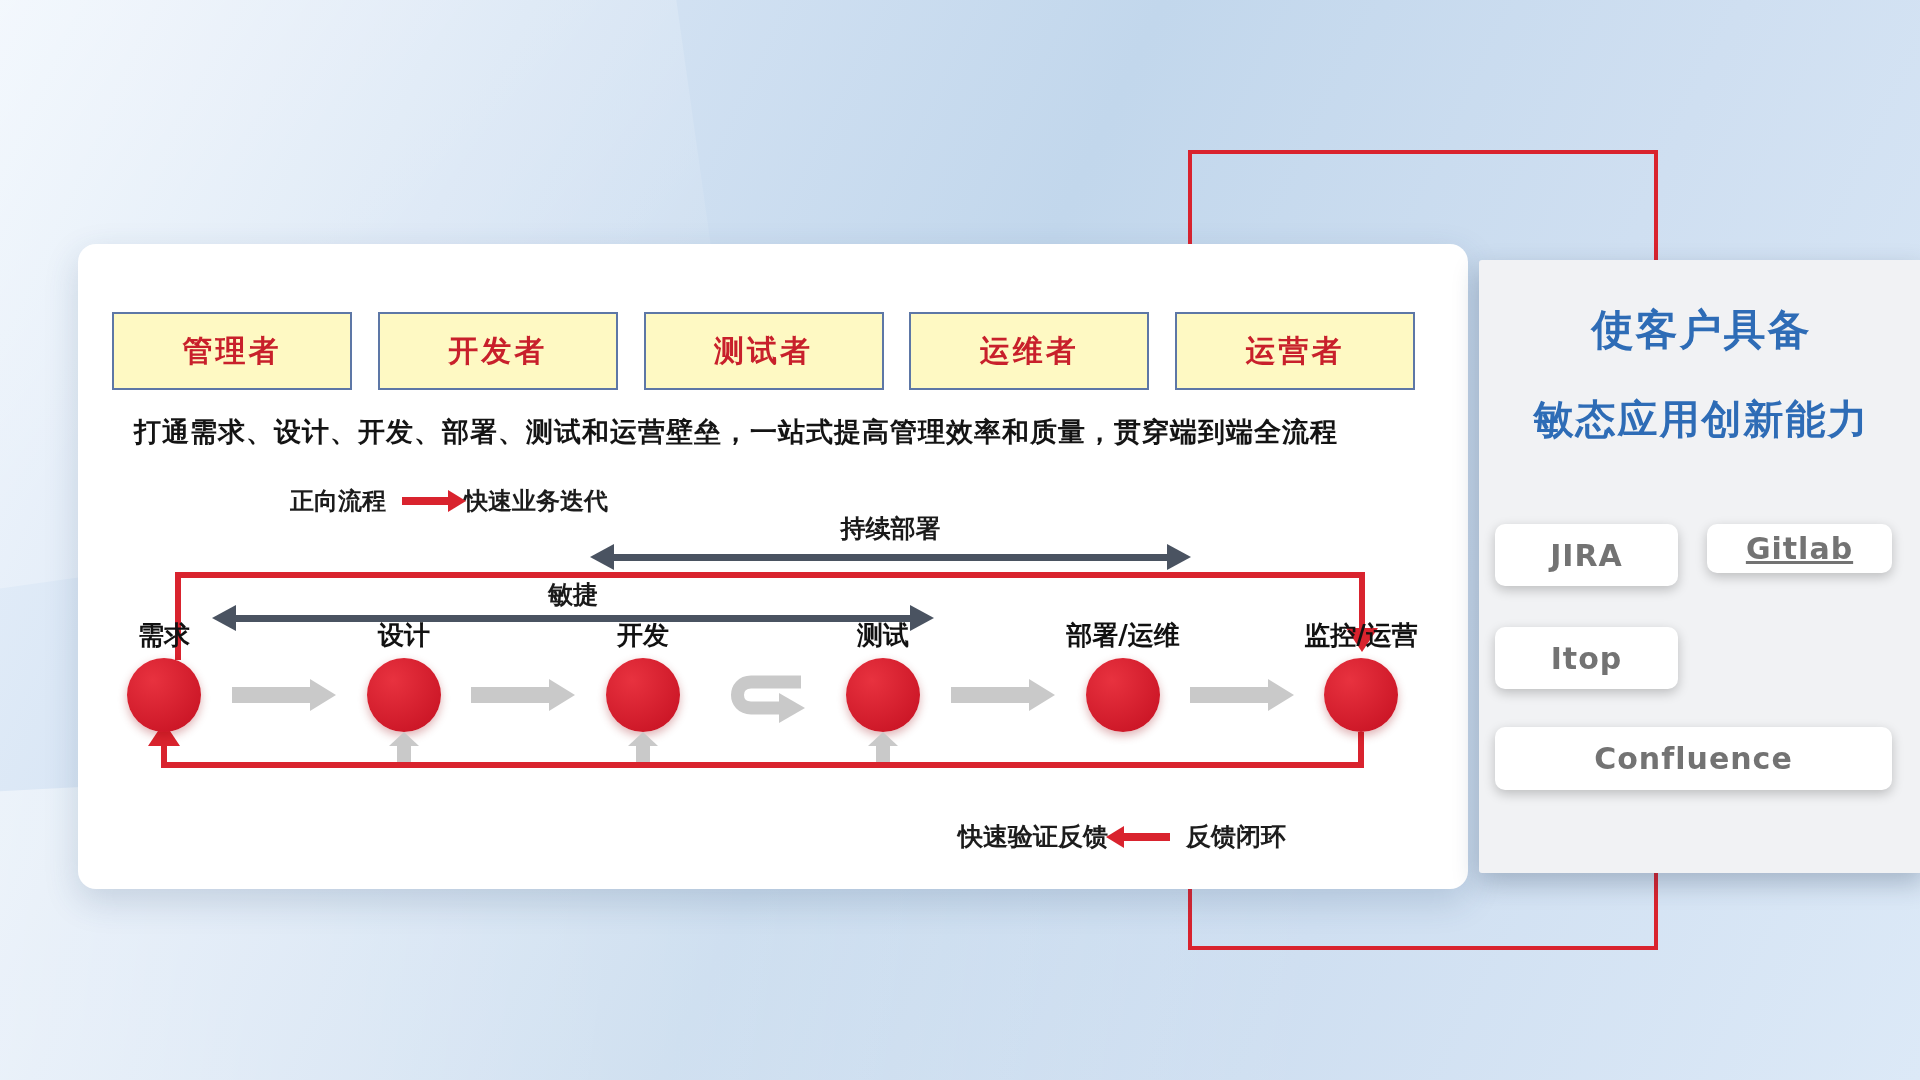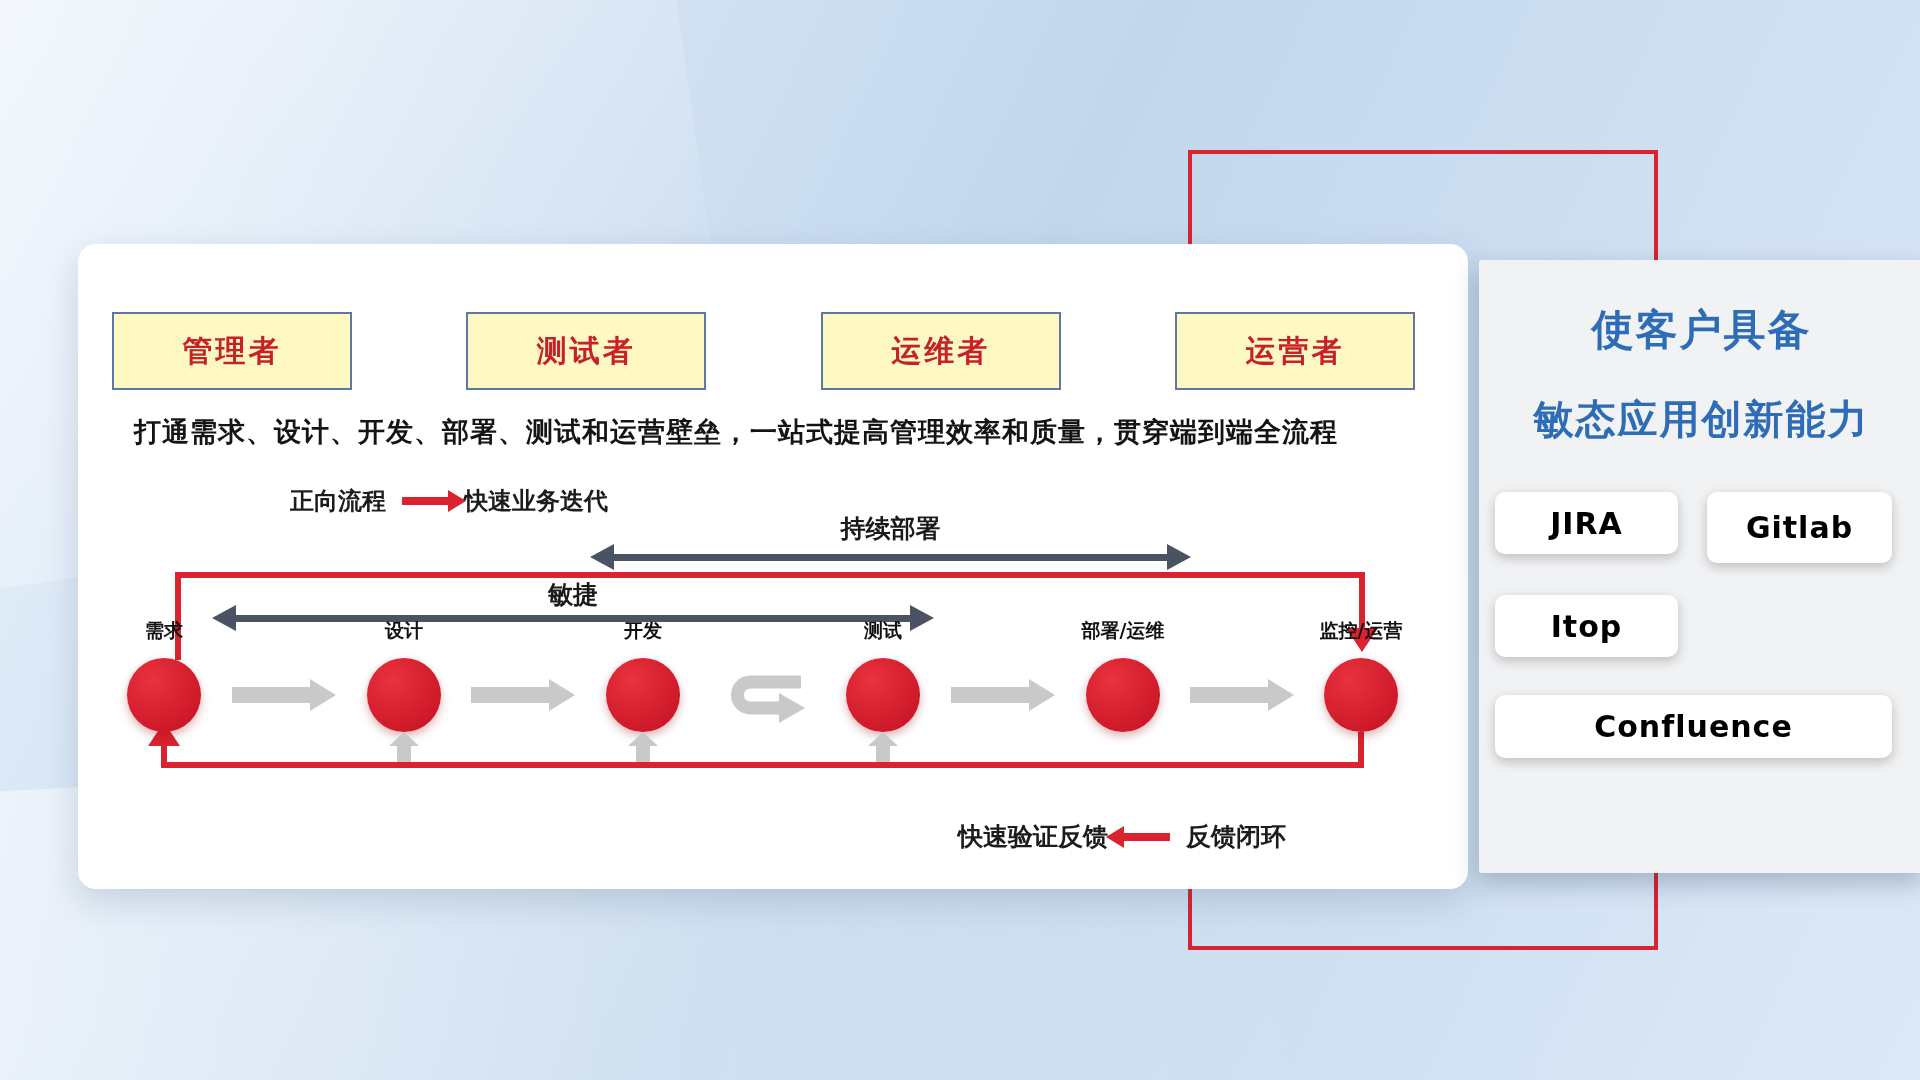--- a/index.html
+++ b/index.html
@@ -71,21 +71,21 @@
   #loop-bot-lv  { left:83px;  top:500px; width:6px; height:18px; }
   #loop-bot-head{ position:absolute; left:70px; top:478px; width:0; height:0;
     border-left:16px solid transparent; border-right:16px solid transparent;
     border-bottom:24px solid #d9232e; }
 
   
   .node { position:absolute; top:414px; width:74px; height:74px; border-radius:50%;
     background:radial-gradient(circle at 35% 30%, #e8323f, #c40f20);
     box-shadow:0 4px 10px rgba(150,0,10,.3); }
   .node-label { position:absolute; top:374px; width:180px; text-align:center;
-    font-size:19px; font-weight:700; color:#111; white-space:nowrap; }
+    font-size:26px; font-weight:700; color:#111; white-space:nowrap; }
 
   
   .flow-arrow { position:absolute; top:443px; width:78px; height:16px; background:#c9c9c9; }
   .flow-arrow::after { content:""; position:absolute; right:-26px; top:-8px;
     border-left:26px solid #c9c9c9; border-top:16px solid transparent; border-bottom:16px solid transparent; }
 
   
   .up-arrow { position:absolute; top:502px; width:14px; height:16px; background:#c9c9c9; }
   .up-arrow::before { content:""; position:absolute; top:-14px; left:-8px;
     border-bottom:14px solid #c9c9c9; border-left:15px solid transparent; border-right:15px solid transparent; }
@@ -95,40 +95,43 @@
   
   #panel { position:absolute; left:1479px; top:260px; width:445px; height:613px;
     background:#f1f2f4; z-index:3; border-radius:3px;
     box-shadow:0 10px 26px rgba(30,50,80,.28); }
   .panel-title { position:absolute; width:100%; text-align:center;
     color:#2e6cb6; font-weight:800; font-size:42px; letter-spacing:2px; white-space:nowrap; }
   #panel-title-1 { top:42px; }
   #panel-title-2 { top:132px; font-size:40px; }
   .tool { position:absolute; background:#ffffff; border-radius:10px;
     box-shadow:0 4px 12px rgba(0,0,0,.22); display:flex; align-items:center; justify-content:center;
-    font-size:30px; font-weight:800; color:#000000; letter-spacing:1px; }
+    font-size:30px; font-weight:800; color:#737373; letter-spacing:1px;margin-top:32px; }
   #tool-jira       { left:16px;  top:232px; width:183px; height:62px; }
-  #tool-gitlab     { left:228px; top:232px; width:185px; height:71px; }
+  #tool-gitlab     { left:228px; top:232px; width:185px; height:49px;text-decoration:underline; }
   #tool-itop       { left:16px;  top:335px; width:183px; height:62px; }
   #tool-jenkins    { left:228px; top:335px; width:187px; height:62px; }
   #tool-confluence { left:16px;  top:435px; width:397px; height:63px; }
 </style>
 </head>
 <body>
 
 <div class="bg-stripe" id="bg-stripe-1"></div>
 <div class="bg-stripe" id="bg-stripe-2"></div>
 
 <div id="red-frame"></div>
 
 <div id="card">
 
   <div class="roles-row">
     <div class="role-box">
         <span>管理者</span>
+      </div>
+    <div class="role-box">
+        <span>开发者</span>
       </div>
     <div class="role-box">
         <span>测试者</span>
       </div>
     <div class="role-box">
         <span>运维者</span>
       </div>
     <div class="role-box">
         <span>运营者</span>
       </div>

